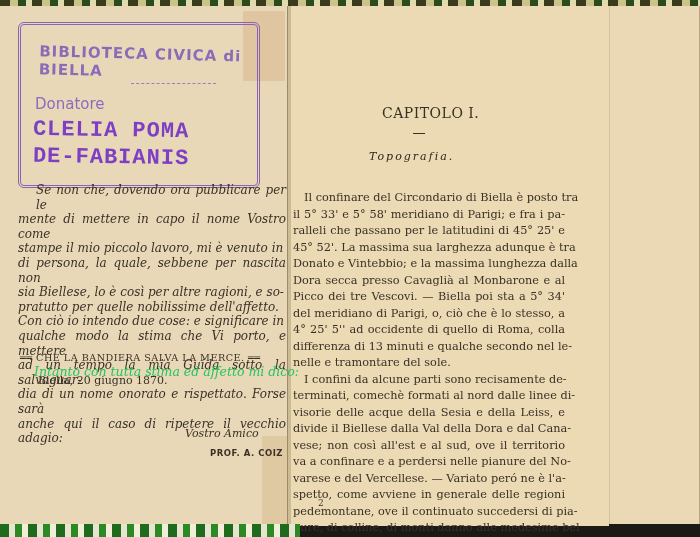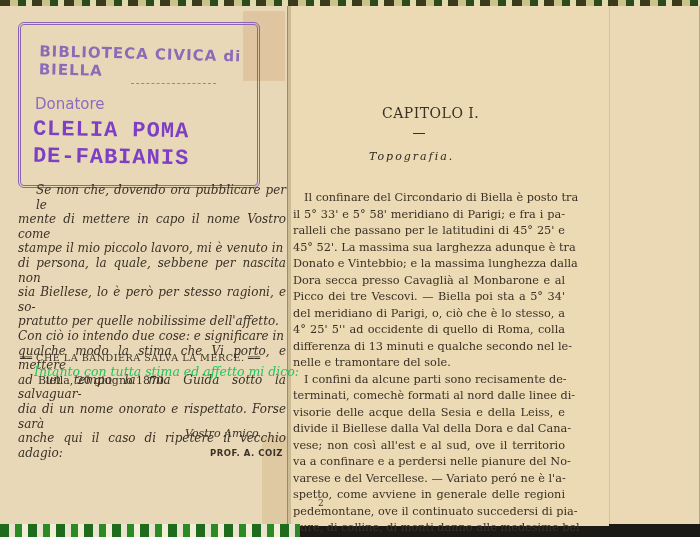--- a/index.html
+++ b/index.html
@@ -53,21 +53,21 @@
   <div class="donor-label">Donatore</div>
   <div class="donor1">CLELIA POMA</div>
   <div class="donor2">DE-FABIANIS</div>
 </div>
 
 <div class="ded">
   <div style="padding-left:18px">Se non che, dovendo ora pubblicare per le</div>
   <div>mente di mettere in capo il nome Vostro come</div>
   <div>stampe il mio piccolo lavoro, mi è venuto in</div>
   <div>di persona, la quale, sebbene per nascita non</div>
-  <div>sia Biellese, lo è però per stesso ragioni, e so-</div>
+  <div>sia Biellese, lo è così per altre ragioni, e so-</div>
   <div>pratutto per quelle nobilissime dell'affetto.</div>
   <div>Con ciò io intendo due cose: e significare in</div>
   <div>qualche modo la stima che Vi porto, e mettere</div>
   <div>ad un tempo la mia Guida sotto la salvaguar-</div>
   <div>dia di un nome onorato e rispettato. Forse sarà</div>
   <div>anche qui il caso di ripetere il vecchio adagio:</div>
 </div>
 
 <div class="motto">══ CHE LA BANDIERA SALVA LA MERCE. ══</div>
 <div class="closing">Intanto con tutta stima ed affetto mi dico:</div>

